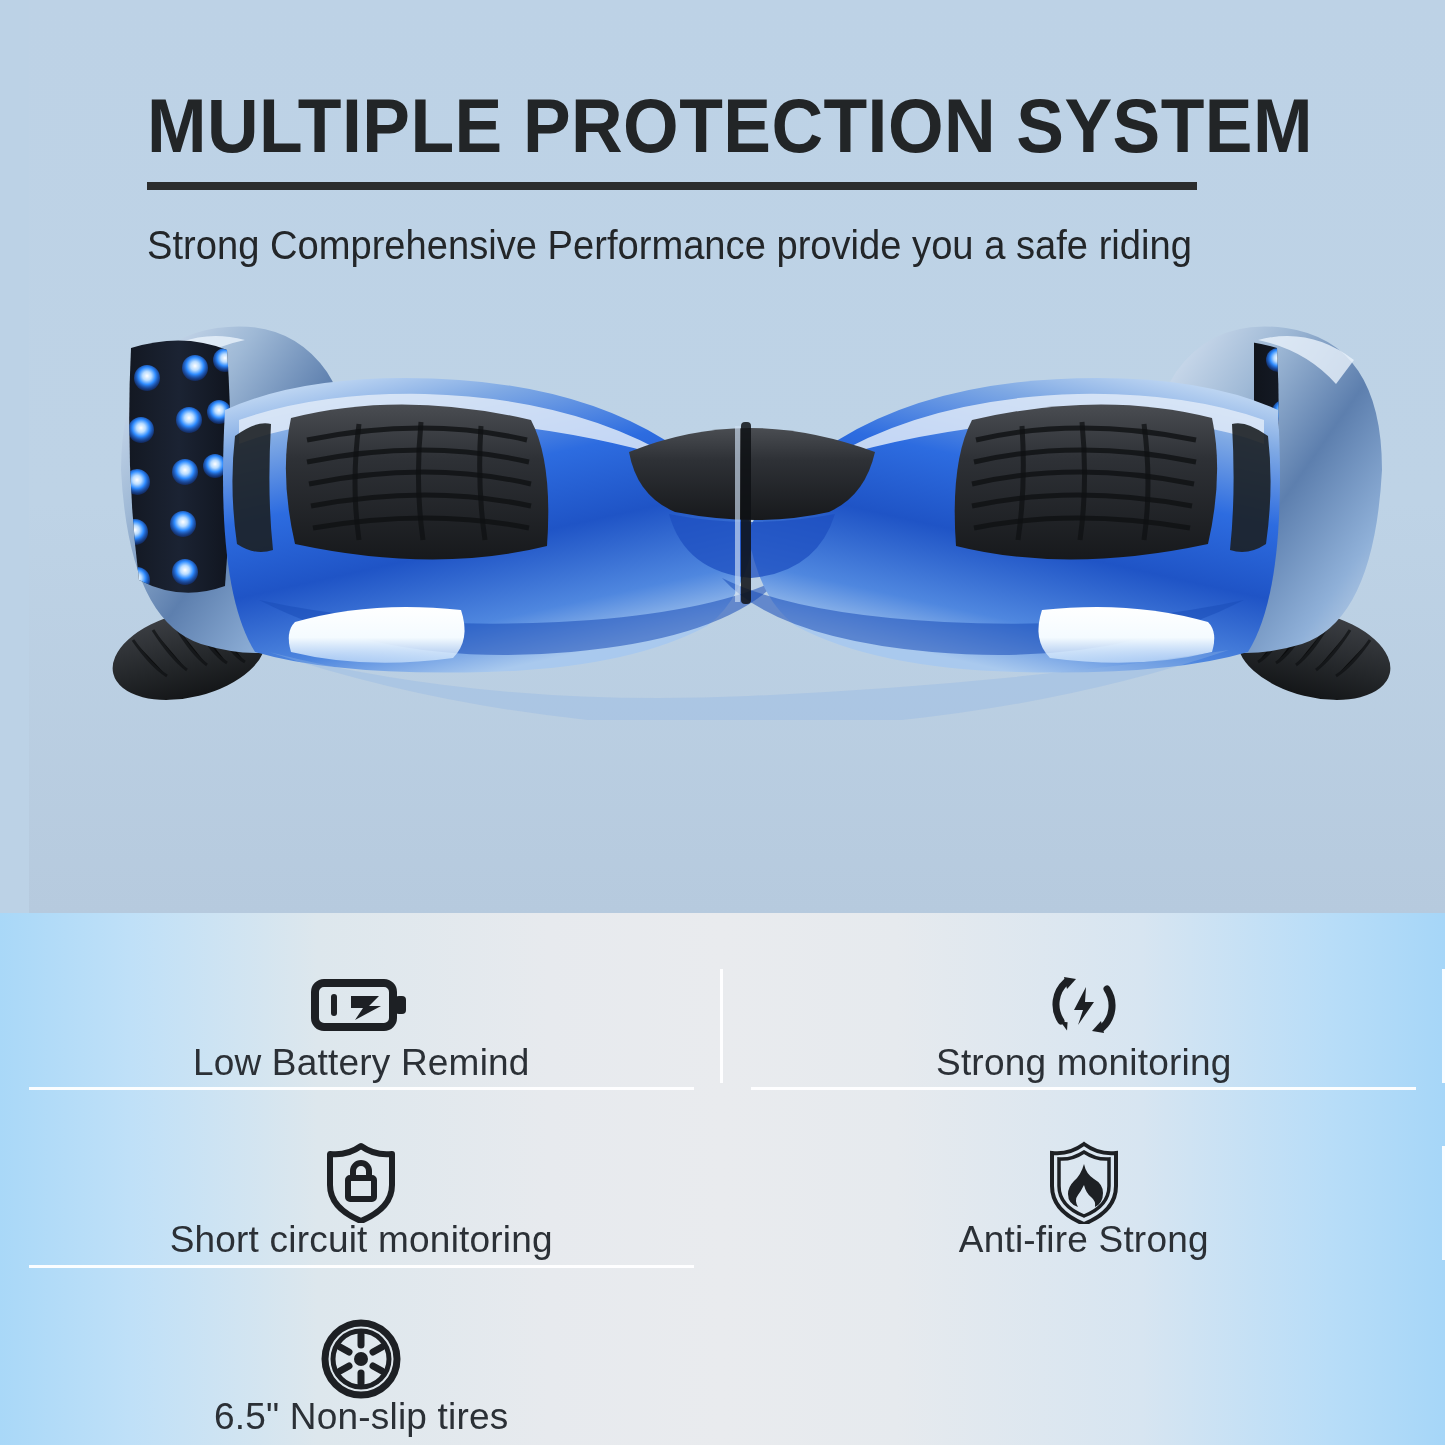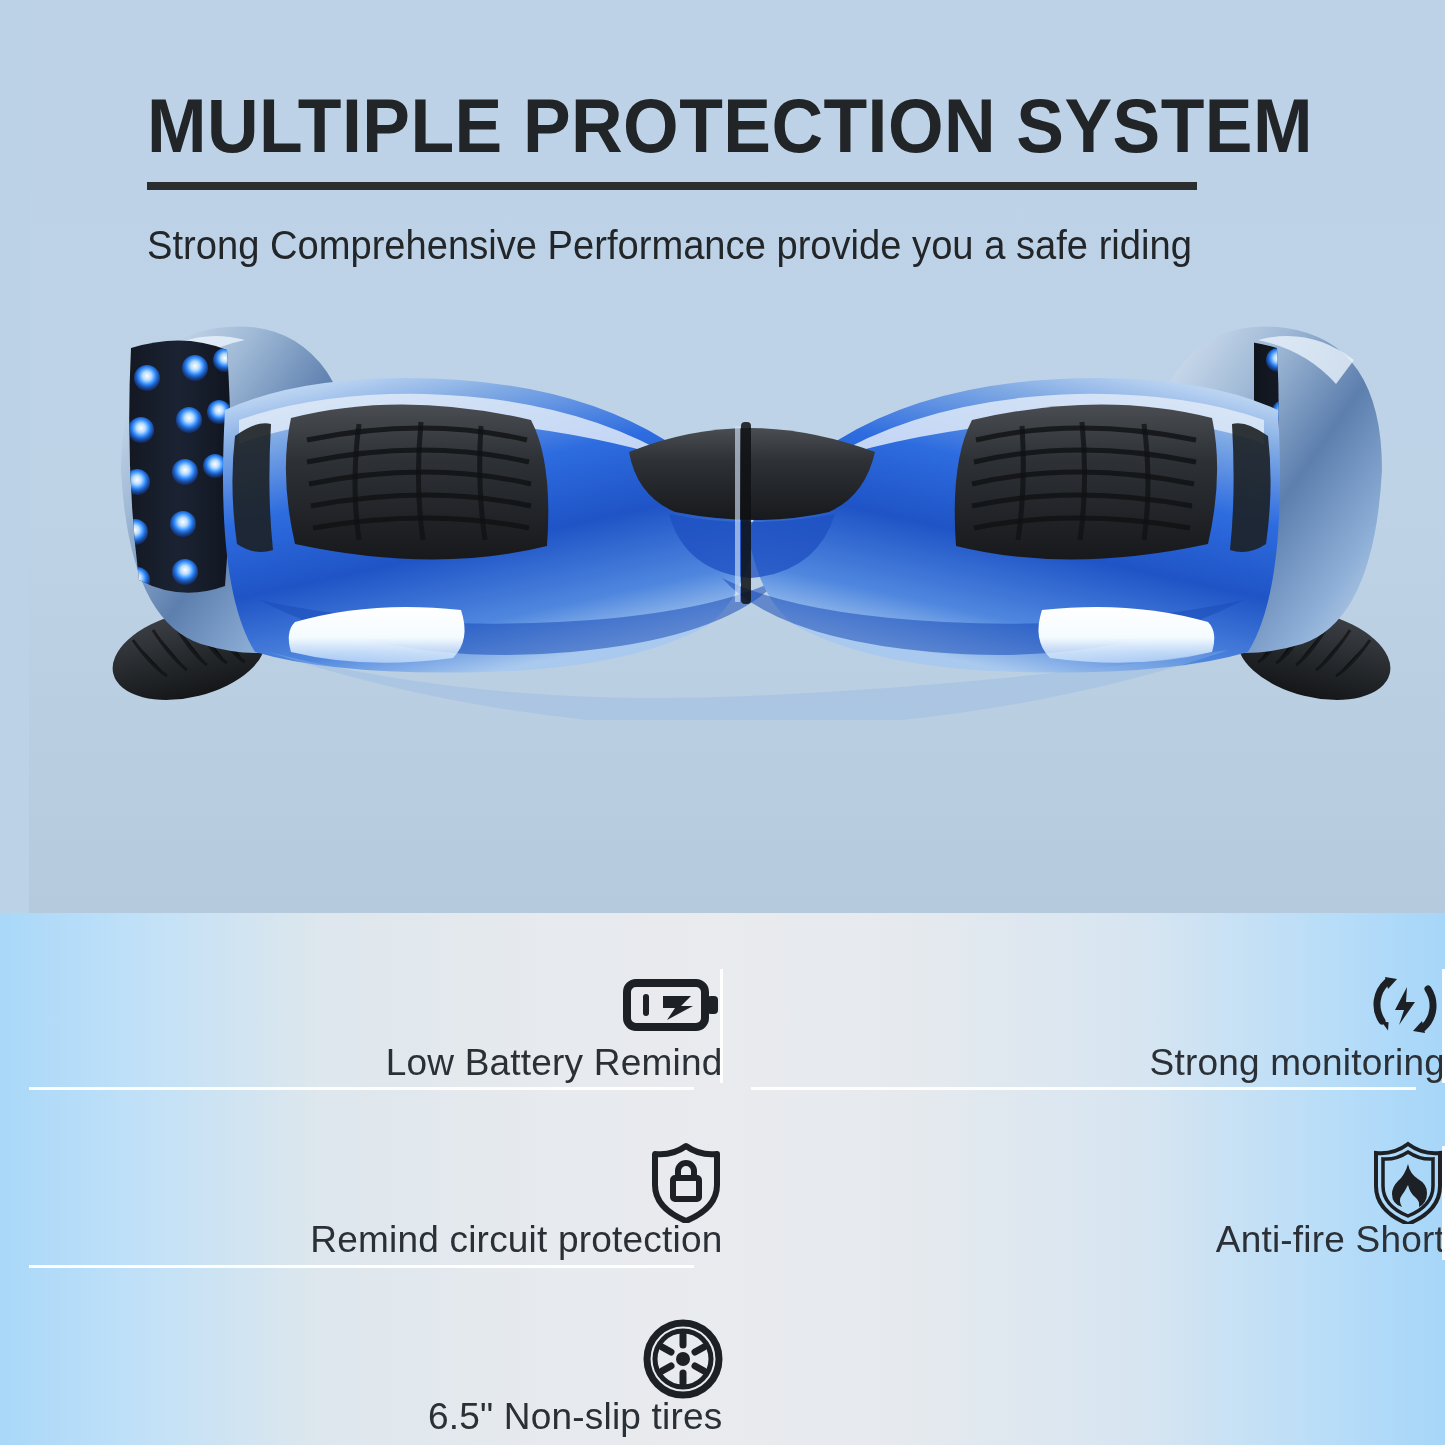--- a/index.html
+++ b/index.html
@@ -45,21 +45,21 @@
       linear-gradient(90deg,
         #a9d8f8 0%, #bfe0f8 9%, #dde7ed 22%, #e7eaee 38%,
         #e9ebee 50%, #e6eaee 62%, #d7e5f1 79%, #b8ddf8 92%, #a6d6f8 100%);
     display: grid;
     grid-template-columns: 1fr 1fr;
     grid-template-rows: 1fr 1fr 1fr;
   }
   .cell {
     position: relative;
     display: flex; flex-direction: column;
-    align-items: flex-end; justify-content: center;
+    align-items: center; justify-content: center;
     margin-top: 48px;
   }
   .cell .ico { height: 74px; display: flex; align-items: center; justify-content: center; }
   .cell .lbl {
     font-size: 37px; color: #2b3036; font-weight: 400; white-space: nowrap;
     letter-spacing: 0.2px;
   }
   
   .cell::after {
     content: ""; position: absolute; right: 0; top: 6%; height: 88%;
@@ -318,33 +318,33 @@
     </div>
 
     <div class="cell no-vline hline-bottom">
       <span class="ico">
         <svg width="74" height="82" viewBox="0 0 74 82">
           <path d="M37 5 q-14 10 -31 8 v31 q0 23 31 36 q31 -13 31 -36 V13 q-17 2 -31 -8 Z" fill="none" stroke="#1d2024" stroke-width="6" stroke-linejoin="round"></path>
           <rect x="24" y="37" width="26" height="21" rx="2" fill="none" stroke="#1d2024" stroke-width="6"></rect>
           <path d="M29 37 v-7 a8 8 0 0 1 16 0 v7" fill="none" stroke="#1d2024" stroke-width="6"></path>
         </svg>
       </span>
-      <span class="lbl">Remind circuit protection</span>
+      <span class="lbl">Short circuit monitoring</span>
     </div>
 
     <div class="cell">
       <span class="ico">
         <svg width="74" height="84" viewBox="0 0 74 84">
           <path d="M37 4 q-15 11 -32 9 v33 q0 25 32 38 q32 -13 32 -38 V13 q-17 2 -32 -9 Z" fill="none" stroke="#1d2024" stroke-width="4"></path>
           <path d="M37 12 q-12 8 -25 7 v27 q0 20 25 30 q25 -10 25 -30 V19 q-13 1 -25 -7 Z" fill="none" stroke="#1d2024" stroke-width="3.5"></path>
           <path d="M37 24 q-3 11 -10 17 q-6 6 -6 13 q0 10 10 13 q-4 -7 0 -12 q3 -4 6 -10
                    q2 8 7 12 q5 4 4 10 q8 -4 8 -14 q0 -9 -9 -14 q-8 -5 -10 -15 Z" fill="#1d2024"></path>
         </svg>
       </span>
-      <span class="lbl">Anti-fire Short</span>
+      <span class="lbl">Anti-fire Strong</span>
     </div>
 
     <div class="cell no-vline">
       <span class="ico">
         <svg width="80" height="80" viewBox="0 0 80 80">
           <circle cx="40" cy="40" r="36" fill="none" stroke="#1d2024" stroke-width="7"></circle>
           <circle cx="40" cy="40" r="28" fill="none" stroke="#1d2024" stroke-width="5"></circle>
           <circle cx="40" cy="40" r="7" fill="#1d2024"></circle>
           <g stroke="#1d2024" stroke-width="7" stroke-linecap="round">
             <path d="M40 16 v10"></path>

